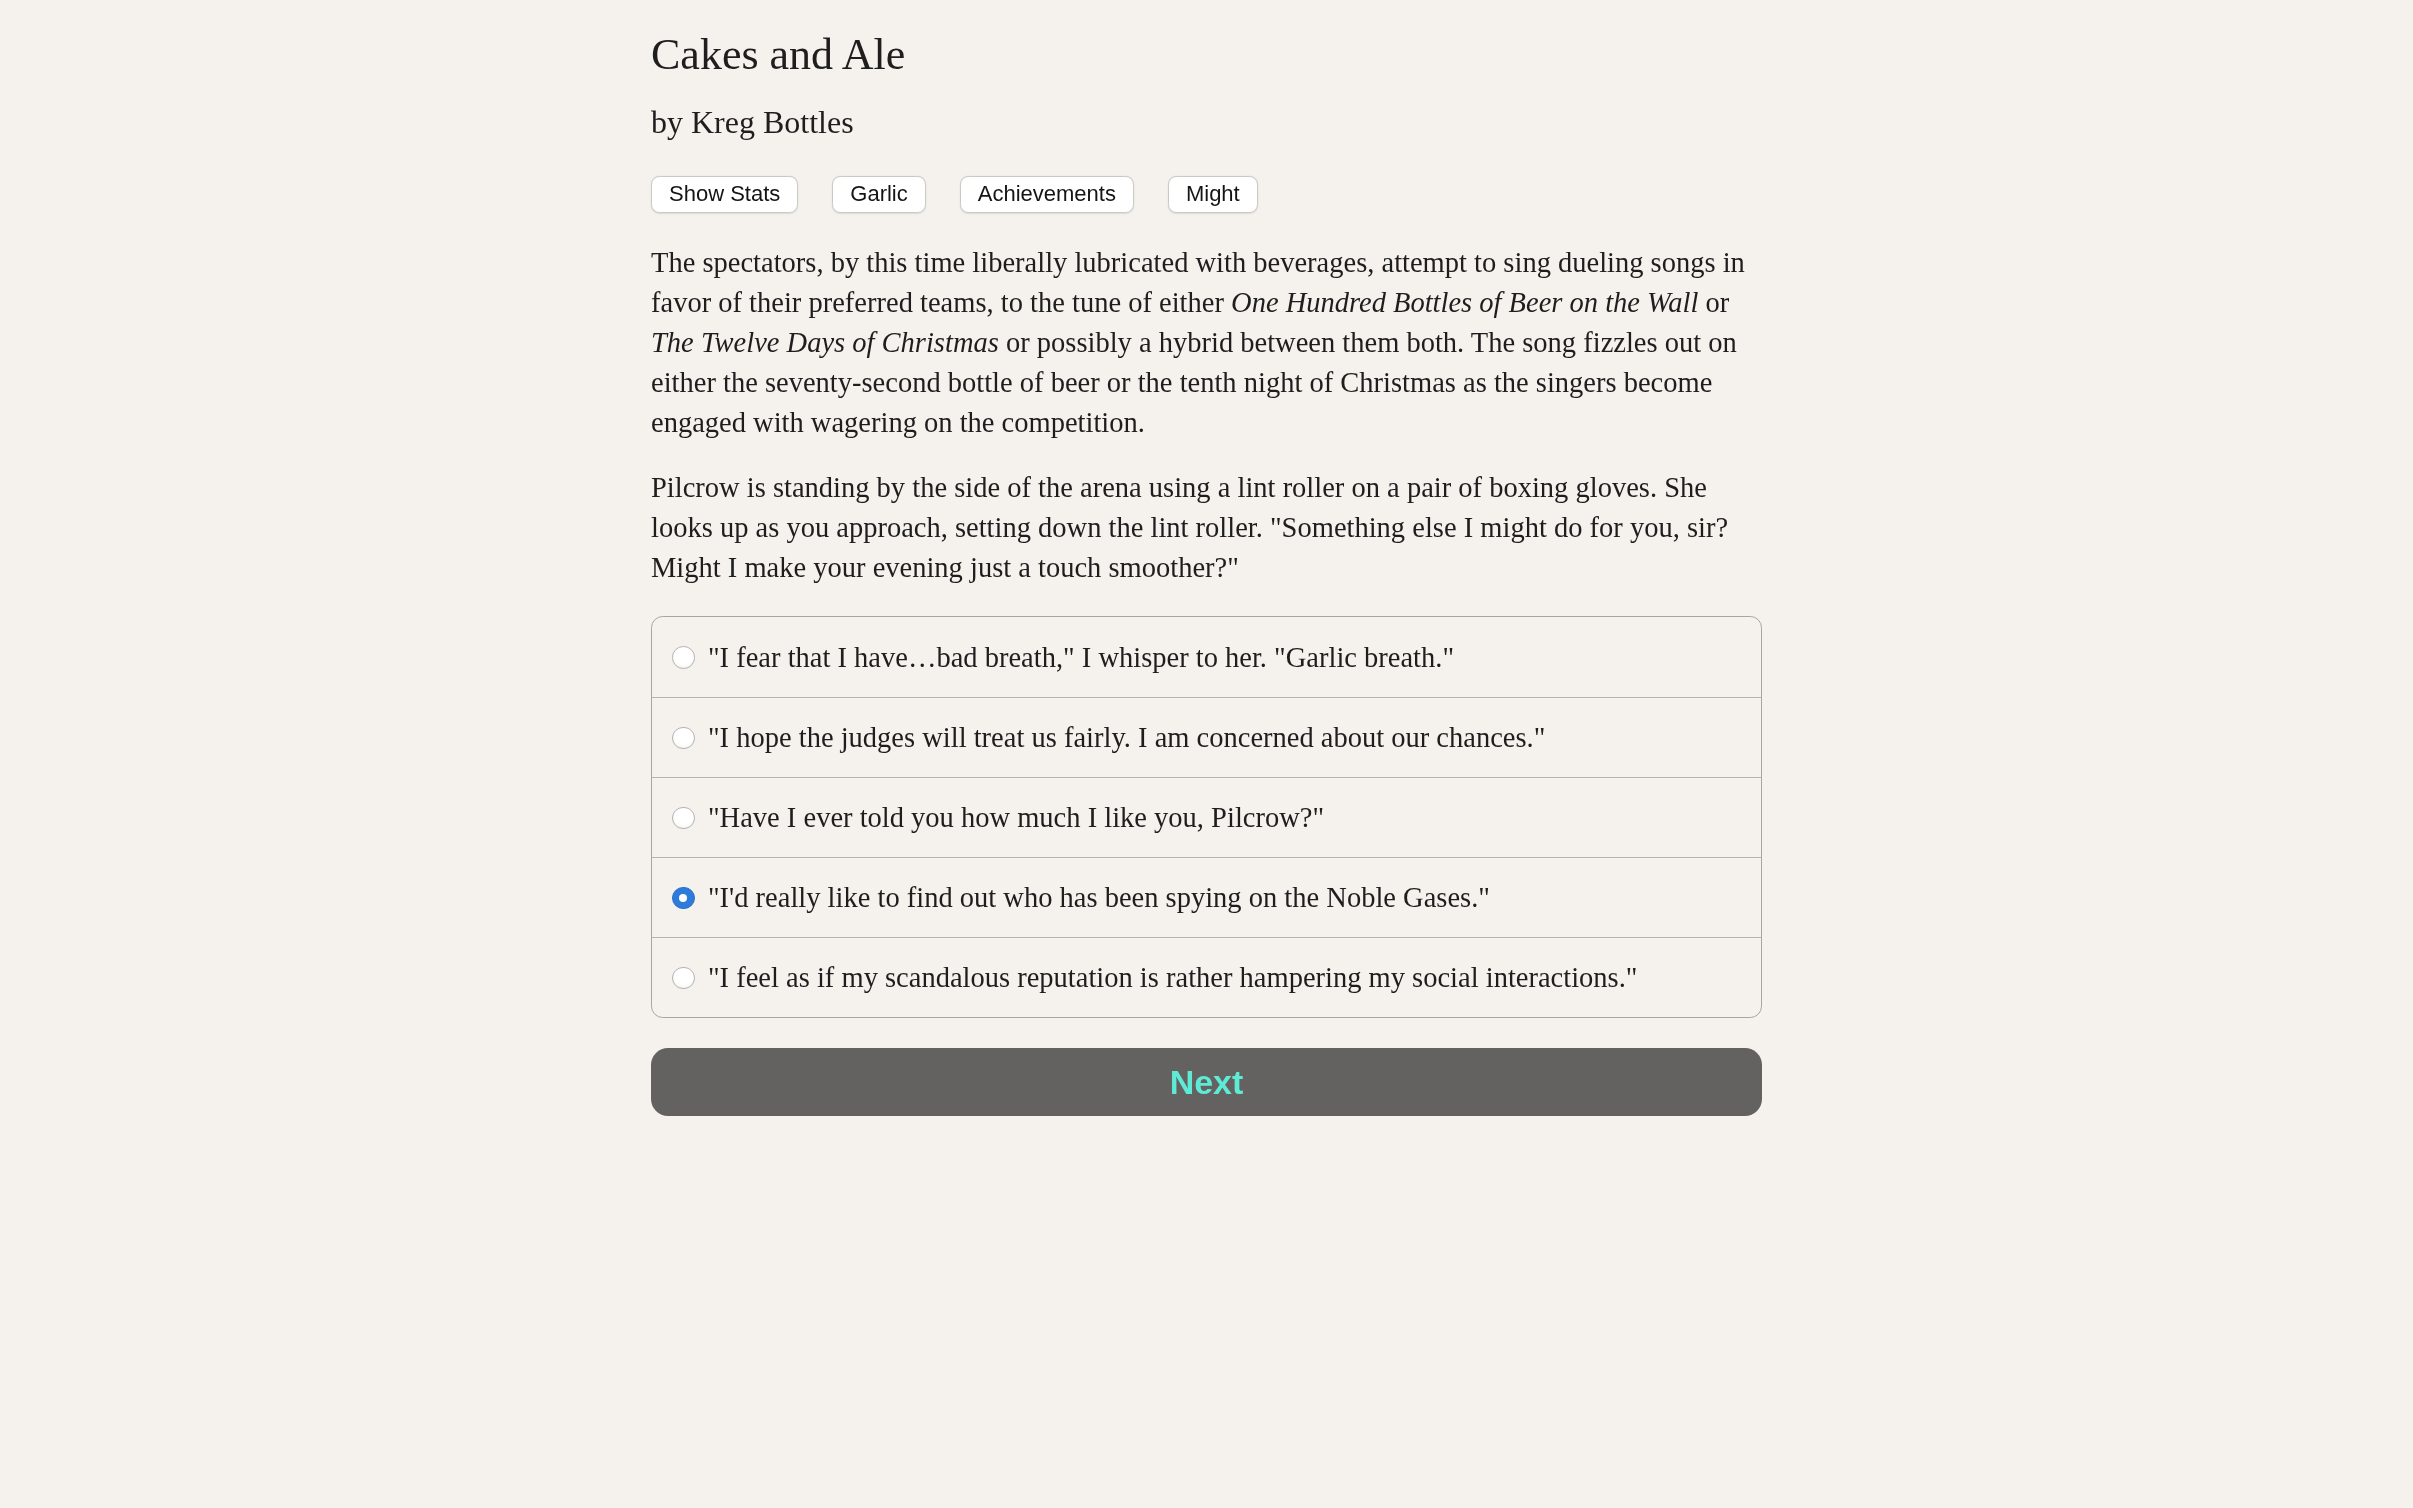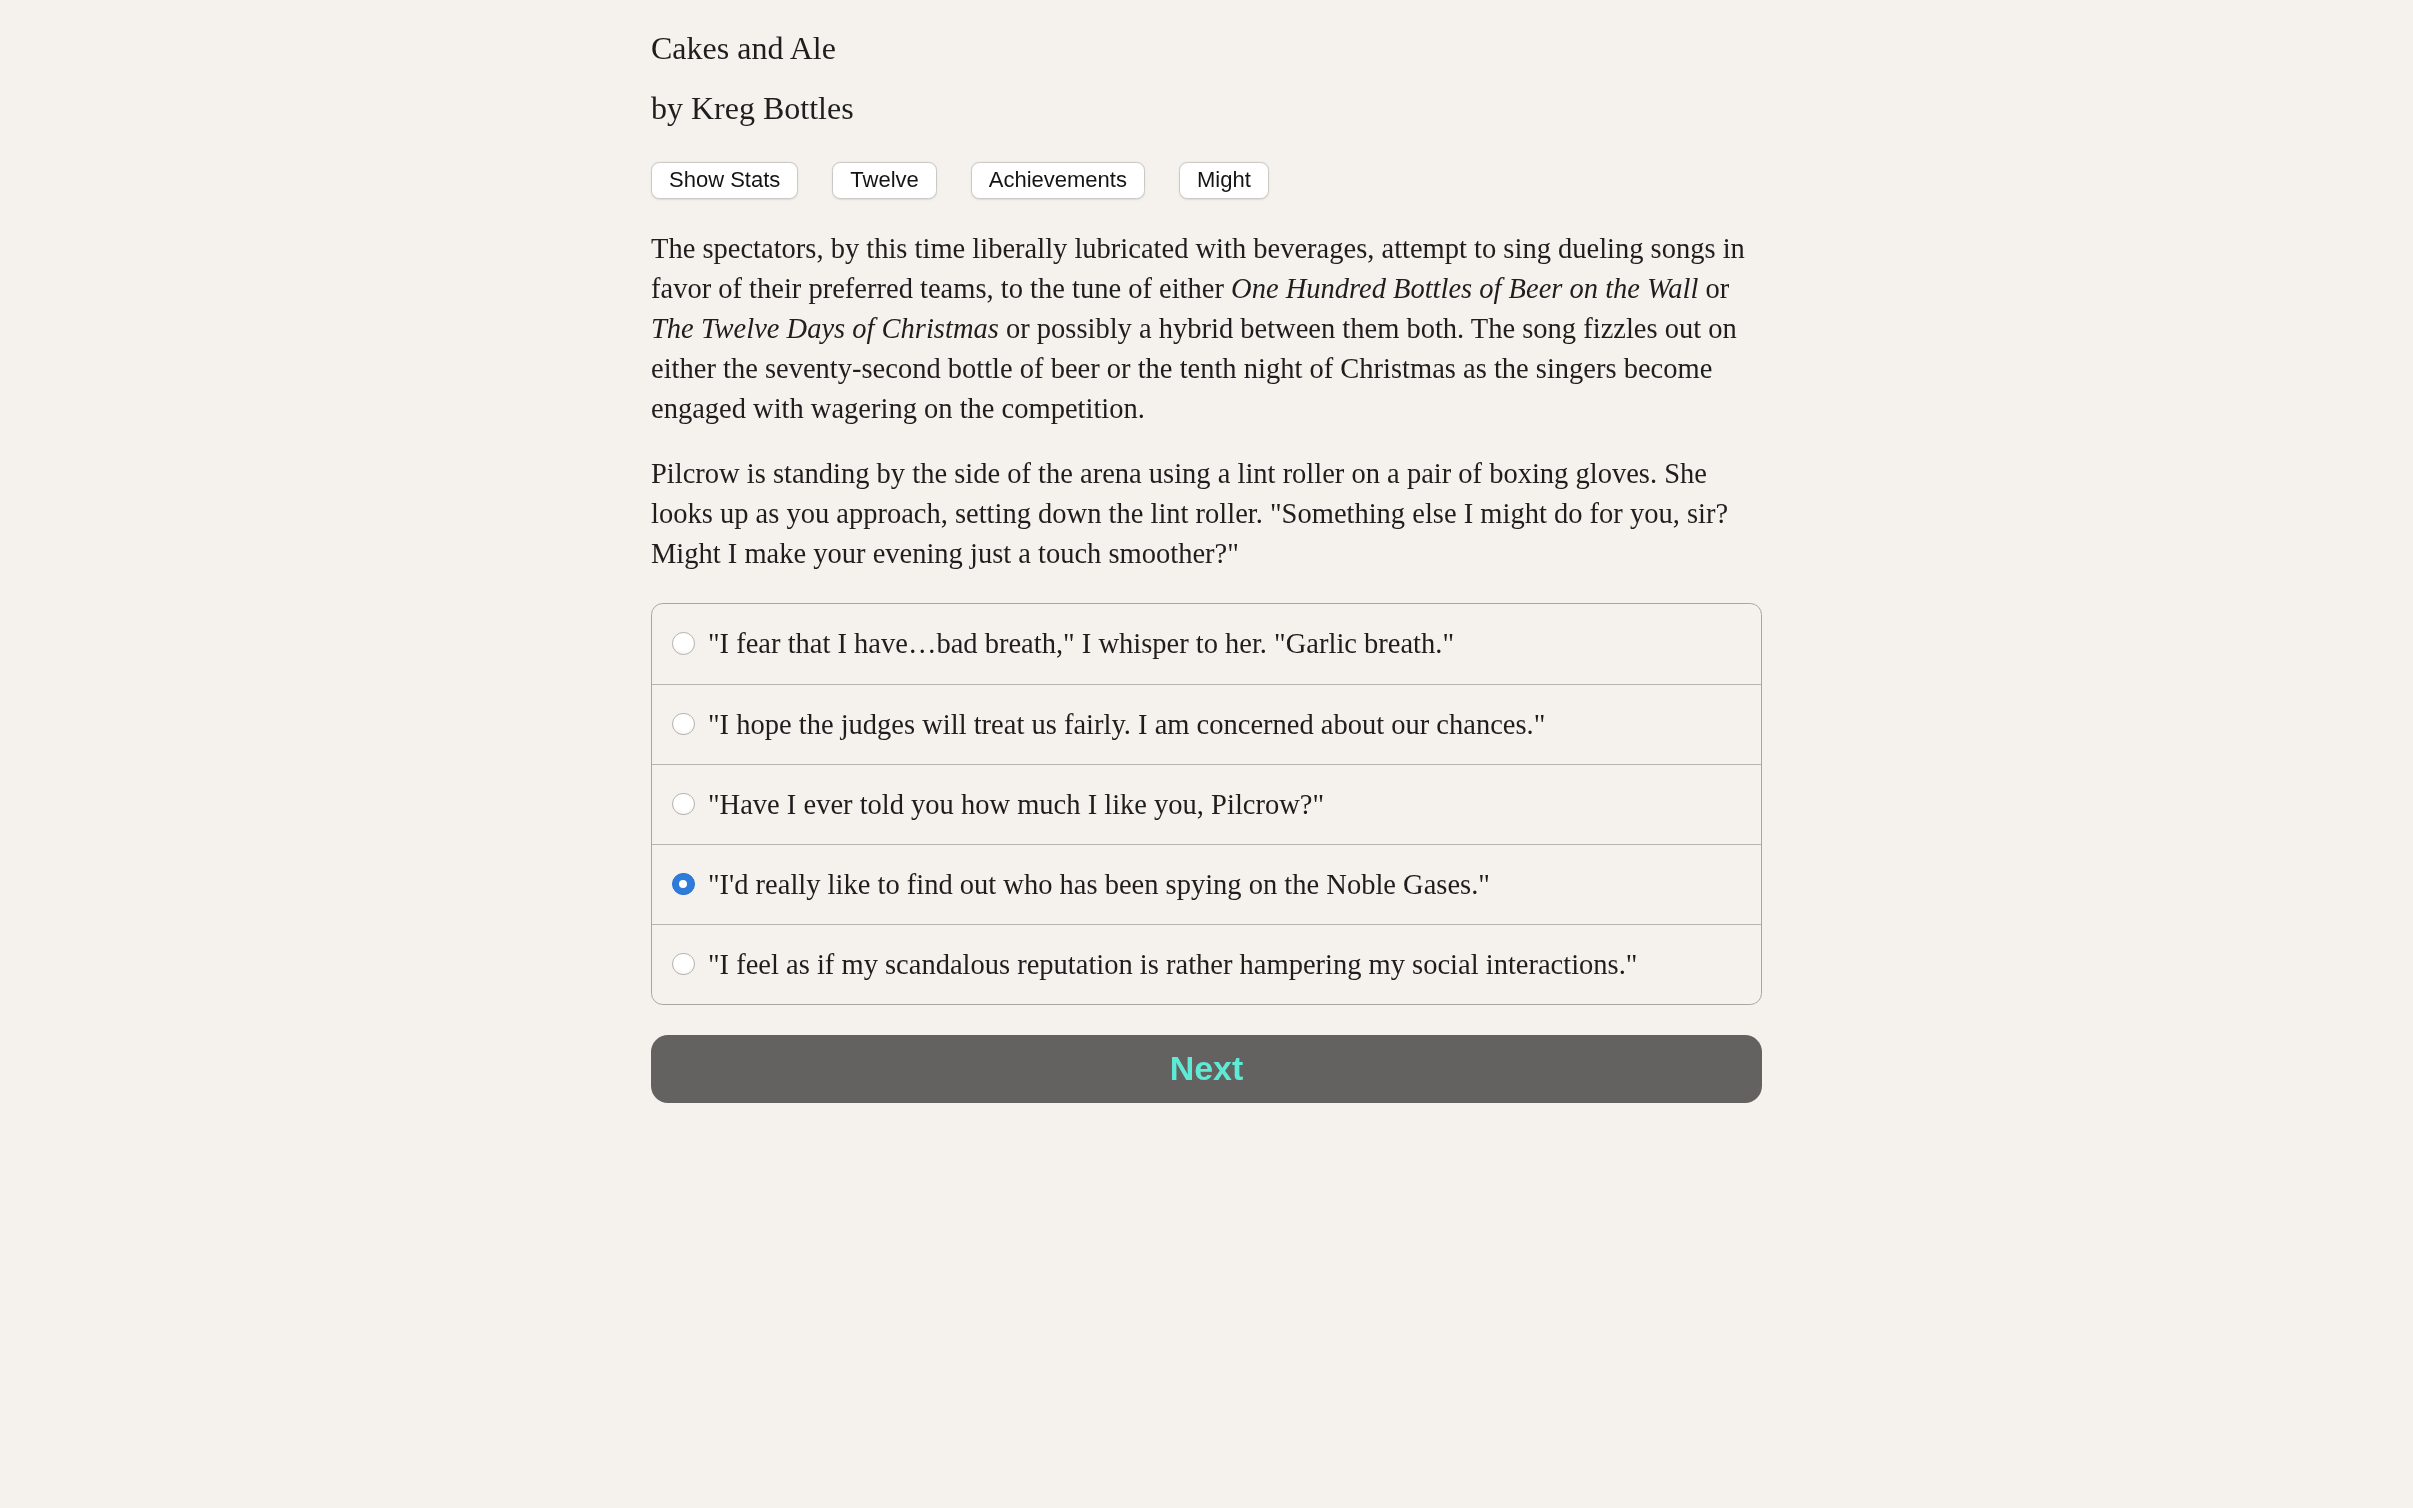--- a/index.html
+++ b/index.html
@@ -11,21 +11,21 @@
     background: #f5f1ec;
     color: #1e1e1e;
     font-family: "Liberation Serif", serif;
   }
   .page {
     width: 1111px;
     margin: 0 auto;
     padding-top: 30px;
   }
   .title {
-    font-size: 32px;
+    font-size: 44px;
     font-weight: normal;
     line-height: 1.15;
     margin: 0 0 23.5px 0;
   }
   .byline {
     font-size: 32px;
     font-weight: normal;
     line-height: 1.15;
     margin: 0 0 35px 0;
   }
@@ -116,21 +116,21 @@
 <body>
 
 <div class="page">
 
   <h1 class="title">Cakes and Ale</h1>
 
   <div class="byline">by Kreg Bottles</div>
 
   <div class="btn-row">
     <button class="ui-btn">Show Stats</button>
-    <button class="ui-btn">Twelve</button>
+    <button class="ui-btn">Garlic</button>
     <button class="ui-btn">Achievements</button>
     <button class="ui-btn">Might</button>
   </div>
 
   <div class="story">
       <p class="para"><span>The spectators, by this time liberally lubricated with beverages, attempt to sing dueling songs in favor of their preferred teams, to the tune of either </span><em>One Hundred Bottles of Beer on the Wall</em><span> or </span><em>The Twelve Days of Christmas</em><span> or possibly a hybrid between them both. The song fizzles out on either the seventy-second bottle of beer or the tenth night of Christmas as the singers become engaged with wagering on the competition.</span></p>
       <p class="para"><span>Pilcrow is standing by the side of the arena using a lint roller on a pair of boxing gloves. She looks up as you approach, setting down the lint roller. "Something else I might do for you, sir? Might I make your evening just a touch smoother?"</span></p>
     </div>
 
   <div class="choice-box">

